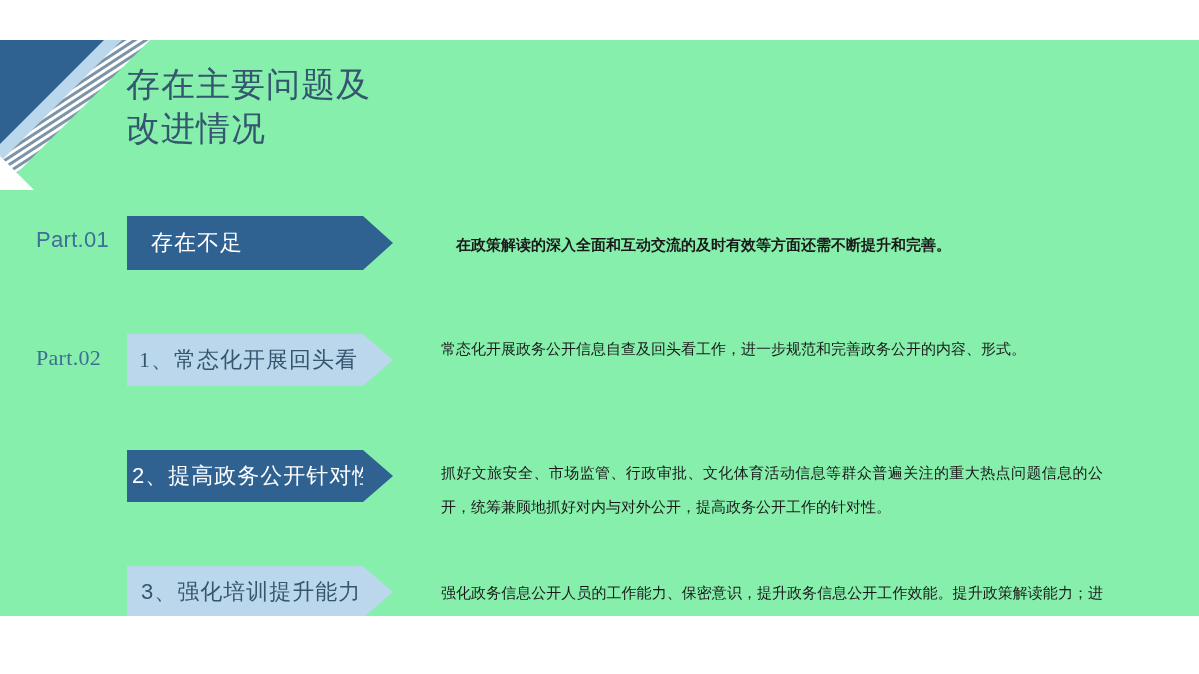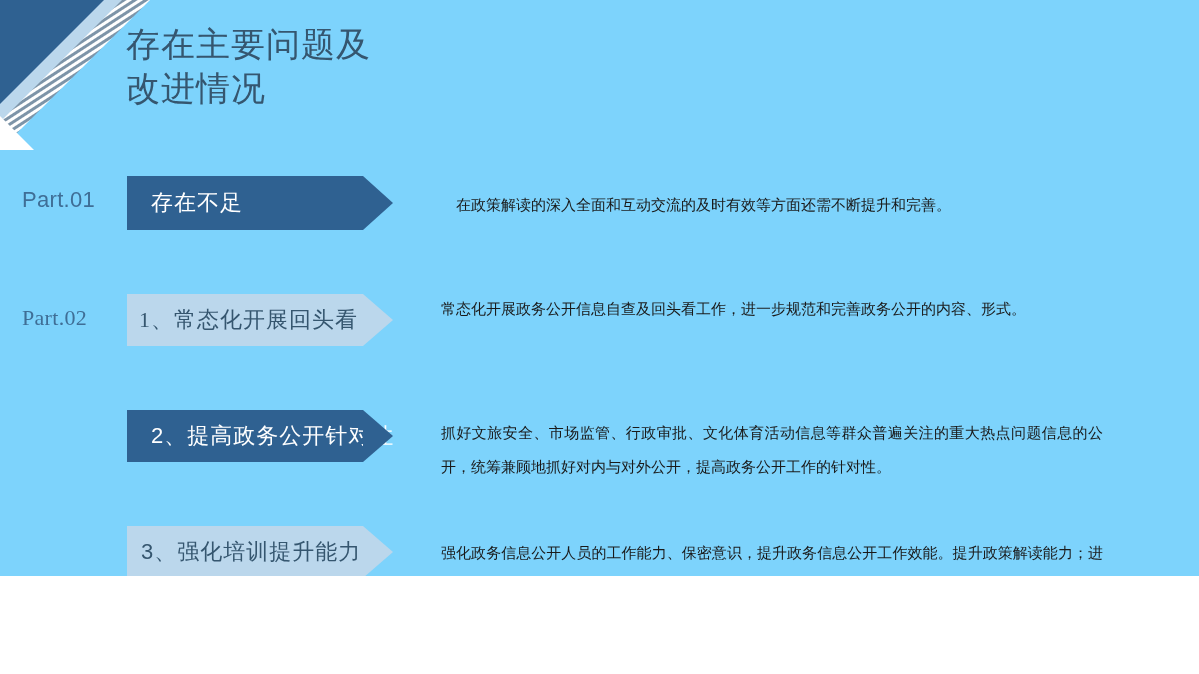--- a/index.html
+++ b/index.html
@@ -7,22 +7,23 @@
     padding: 0;
     background: #ffffff;
   }
   body {
     font-family: "Liberation Sans", "DejaVu Sans", sans-serif;
   }
   .slide {
     position: relative;
     width: 1199px;
     height: 576px;
-    background: #7dd3fc;
+    background: #86efac;
     overflow: hidden;
+    margin-top: 40px;
   }
 
   
   .corner {
     position: absolute;
     left: 0;
     top: 0;
     width: 230px;
     height: 150px;
     pointer-events: none;
@@ -44,21 +45,21 @@
 
   
   .row {
     position: absolute;
     left: 0;
     width: 1199px;
   }
 
   .part-label {
     position: absolute;
-    left: 22px;
+    left: 36px;
     width: 100px;
     color: #3F6E96;
     font-size: 22px;
     line-height: 28px;
     font-weight: 400;
     letter-spacing: .3px;
   }
 
   .arrow {
     position: absolute;
@@ -88,33 +89,33 @@
     line-height: 34px;
     text-align: justify;
   }
 
   
   #row-1          { top: 170px; height: 64px; }
   #row-1 .part-label { top: 16px; }
   #row-1 .arrow   { top: 6px; width: 236px; height: 54px;
                     clip-path: polygon(0 0, 100% 0, 100% 100%, 0 100%); }
   #row-1 .arrow-text { padding-left: 24px; }
-  #row-1 .body-text { left: 456px; top: 18px; width: 660px; }
+  #row-1 .body-text { left: 456px; top: 18px; width: 660px; font-weight: bold; }
 
   
   #row-2          { top: 292px; height: 78px; font-family: Liberation Serif, serif; }
   #row-2 .part-label { top: 12px; }
   #row-2 .arrow   { top: 2px; width: 236px; height: 52px; }
   #row-2 .arrow-text { padding-left: 12px; }
   #row-2 .body-text { left: 441px; top: 0px; width: 662px; }
 
   
   #row-3          { top: 408px; height: 78px; }
   #row-3 .arrow   { top: 2px; width: 236px; height: 52px; }
-  #row-3 .arrow-text { padding-left: 24px; }
+  #row-3 .arrow-text { padding-left: 5px; }
   #row-3 .body-text { left: 441px; top: 8px; width: 662px; }
 
   
   #row-4          { top: 524px; height: 110px; }
   #row-4 .arrow   { top: 2px; width: 236px; height: 52px; }
   #row-4 .arrow-text { padding-left: 14px; }
   #row-4 .body-text { left: 441px; top: 12px; width: 662px; }
 
   
   .arrow-head {

